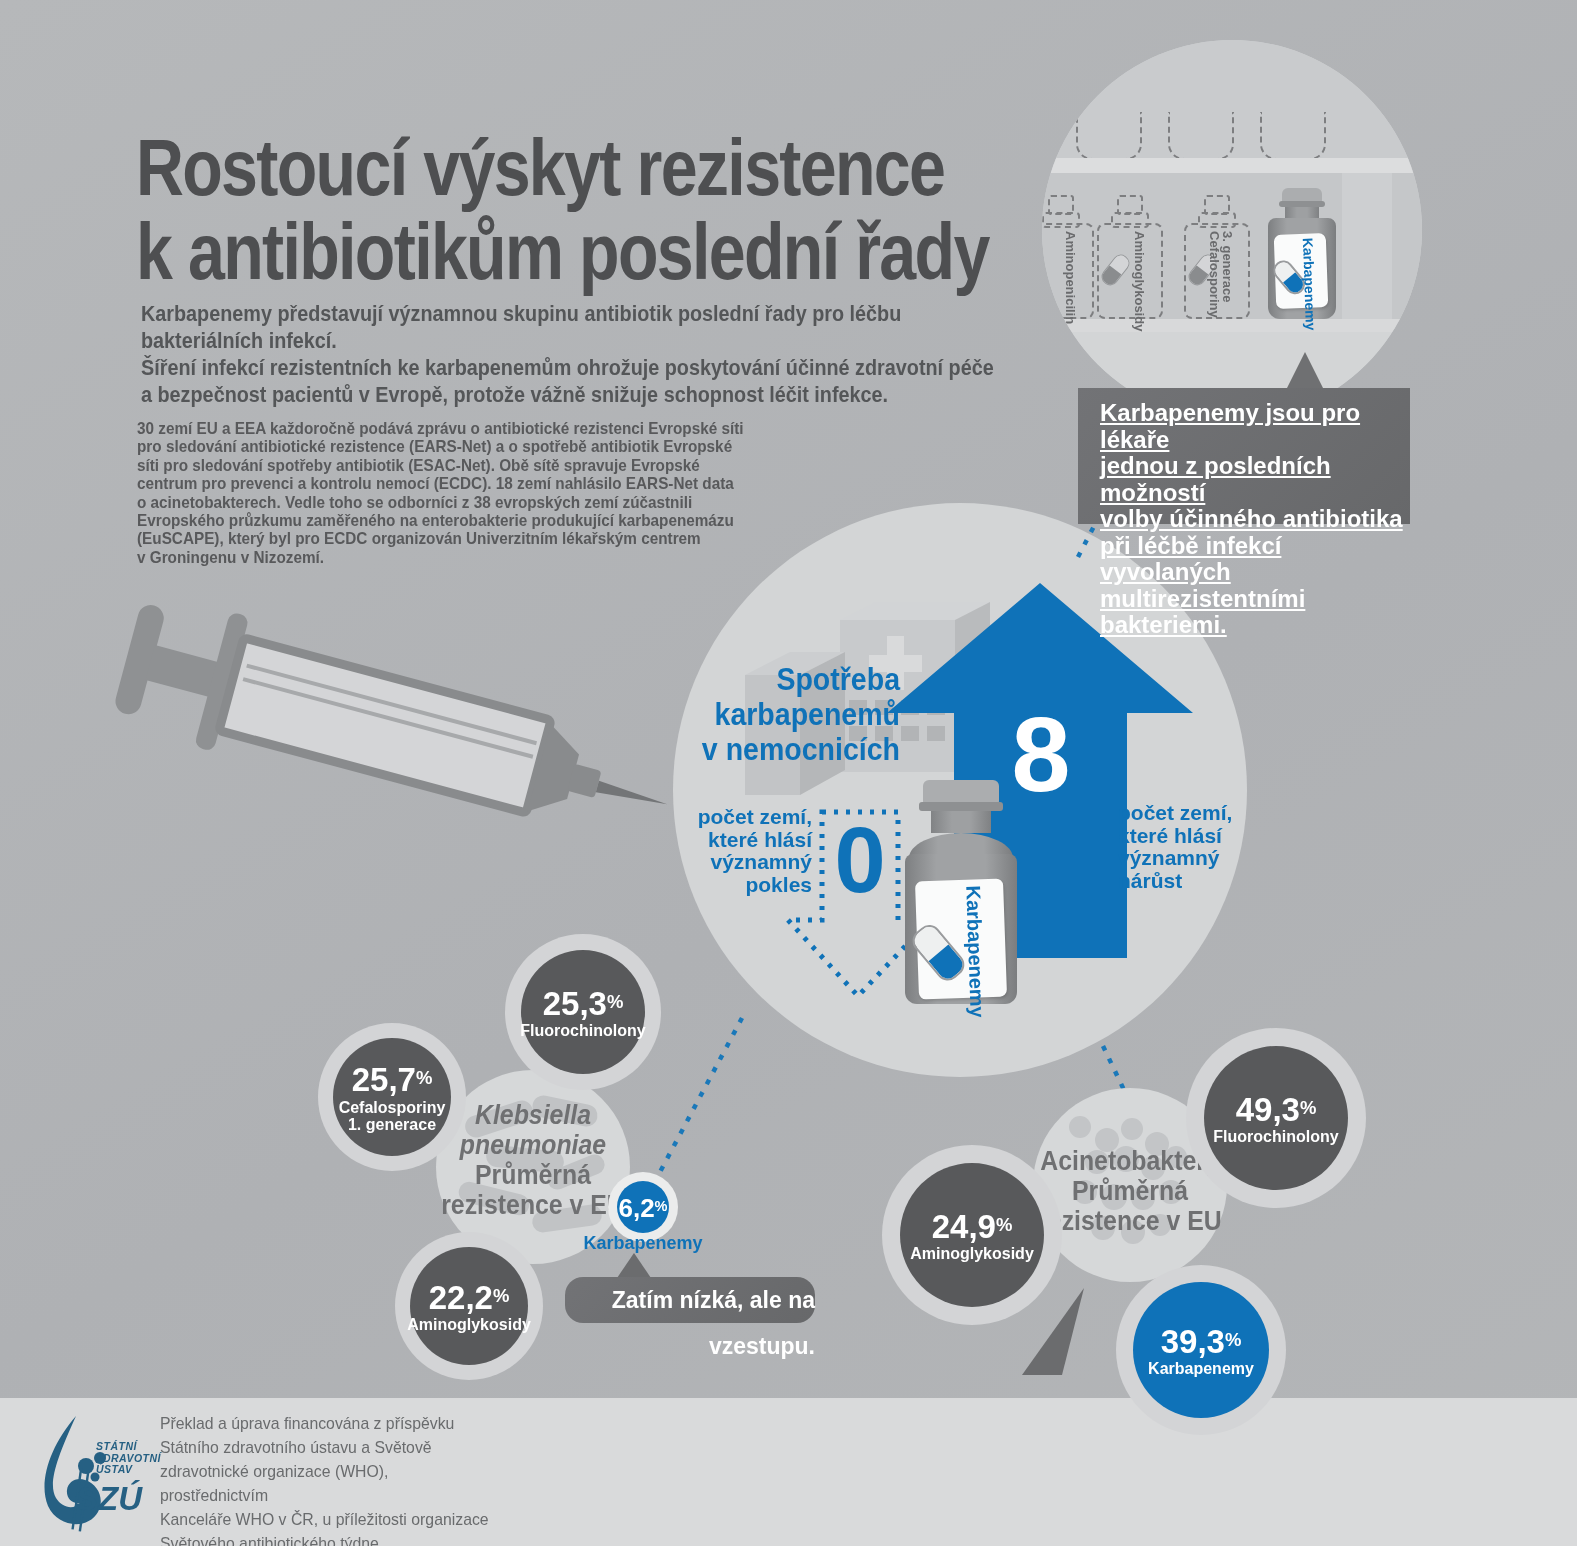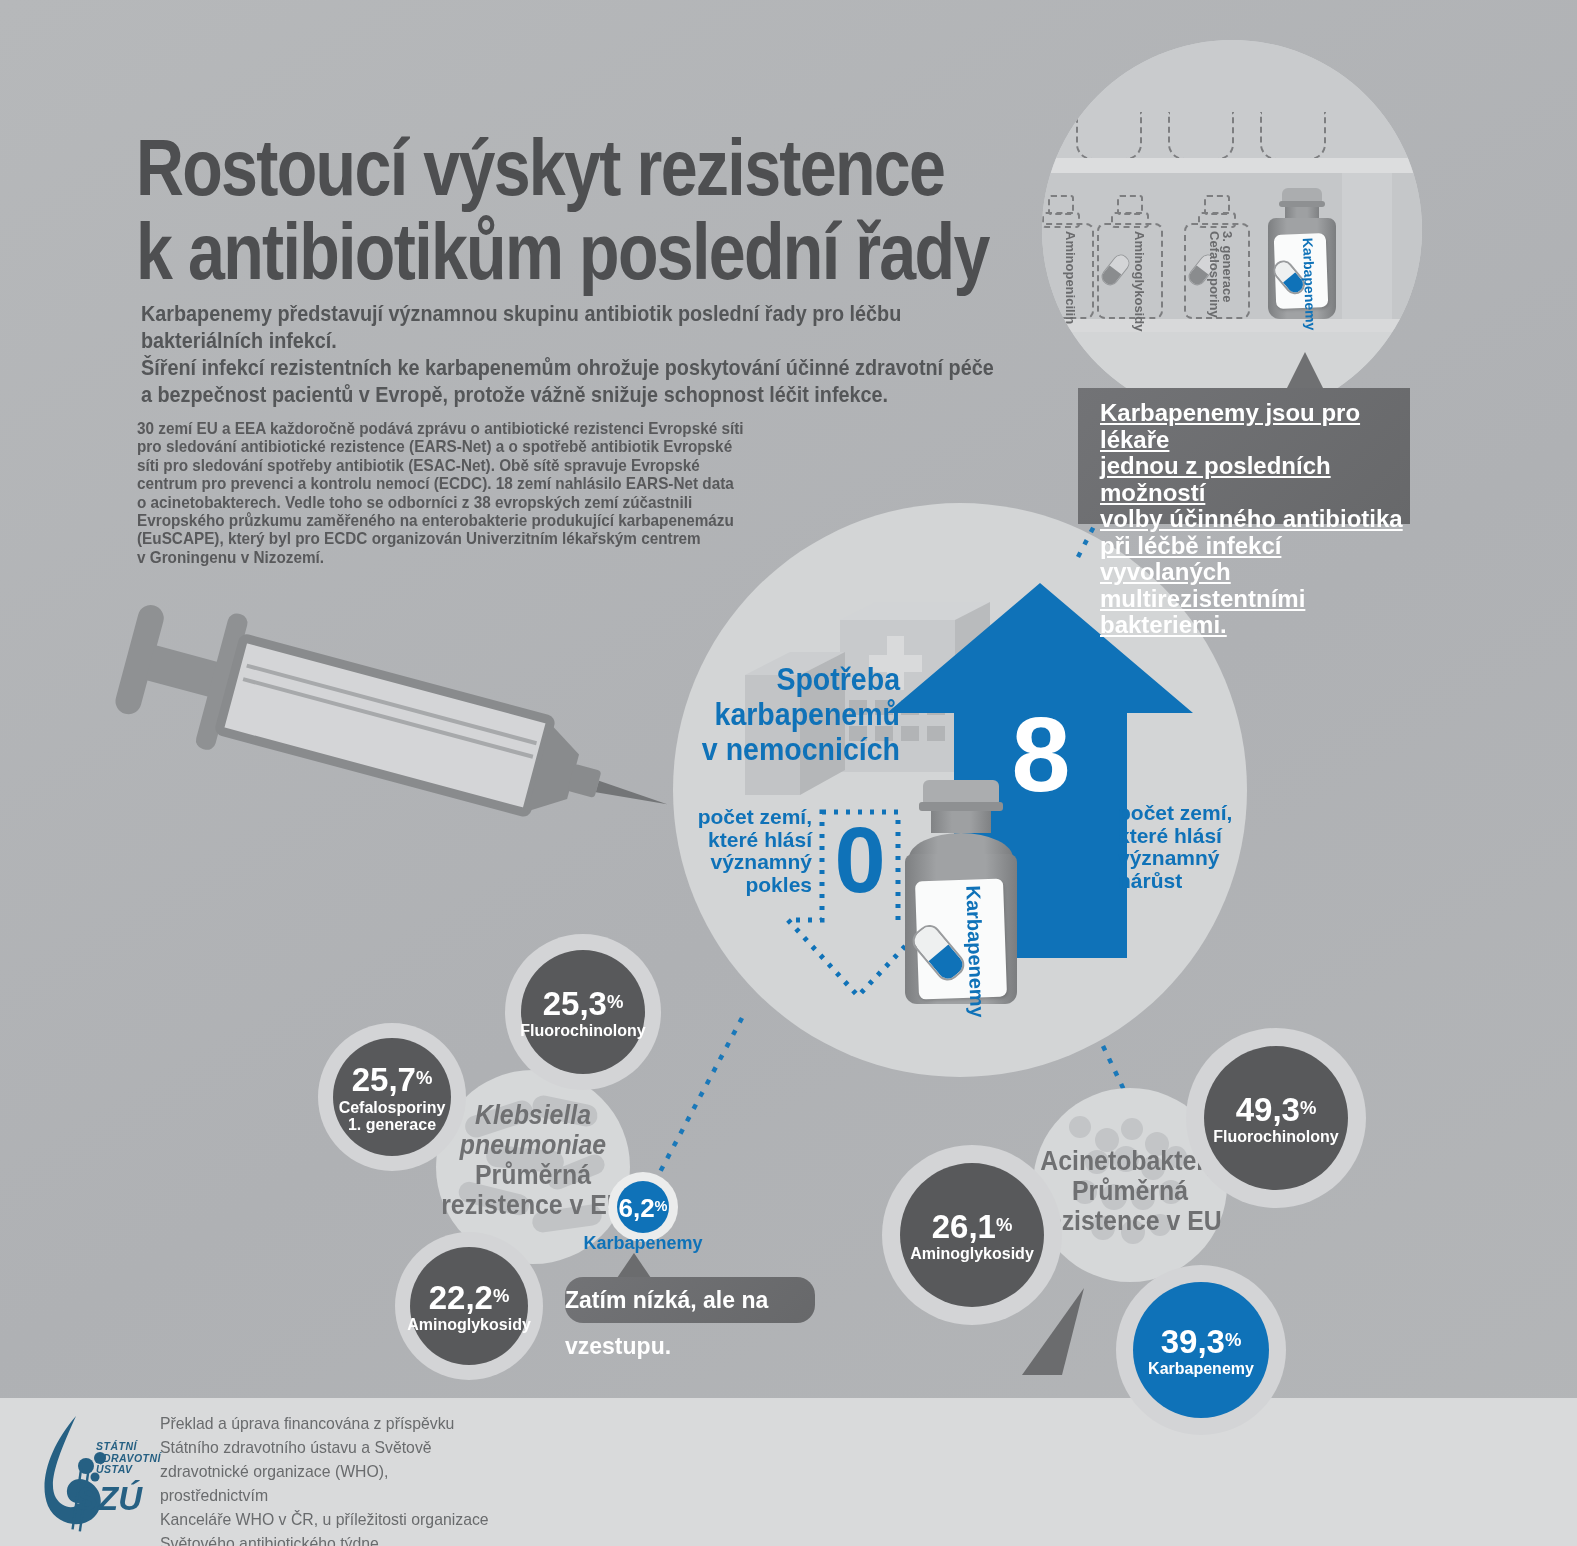--- a/index.html
+++ b/index.html
@@ -48,21 +48,21 @@
   .slabel{position:absolute;background:#fafbfb;border-radius:7px;box-shadow:1px 2px 3px rgba(0,0,0,.15);}
   .vblue{position:absolute;writing-mode:vertical-rl;color:#0f72b8;font-weight:bold;}
   .bpill{position:absolute;border-radius:12px;overflow:hidden;border:2px solid #9a9c9e;transform:rotate(-38deg);}
   .bpill i{display:block;width:100%;height:50%;background:#eef0f0;}
   .bpill b{display:block;width:100%;height:50%;background:#0f72b8;}
   
   .callout{background:linear-gradient(135deg,#727376,#67686a);color:#fff;font-weight:bold;}
   #cab-callout{left:1078px;top:388px;width:332px;height:136px;font-size:24px;line-height:26.5px;padding:12px 0 0 22px;box-sizing:border-box;text-decoration:underline;}
   .tri-up{position:absolute;width:0;height:0;border-left:19px solid transparent;border-right:19px solid transparent;}
   #cab-tri{left:1286px;top:352px;border-bottom:38px solid #6f7072;}
-  #k-callout{left:565px;top:1277px;width:250px;height:46px;font-size:23px;line-height:46px;text-align:left;border-radius:18px;}
+  #k-callout{left:565px;top:1277px;width:250px;height:46px;font-size:23px;line-height:46px;text-align:right;border-radius:18px;}
   #k-tri{left:617px;top:1253px;border-left:17px solid transparent;border-right:17px solid transparent;border-bottom:25px solid #6b6c6e;}
   #a-callout{left:908px;top:1373px;width:200px;font-size:22.5px;line-height:27px;padding:10px 0 12px 16px;box-sizing:border-box;}
   
   #spotreba{left:640px;top:662px;width:260px;text-align:right;font-size:31px;line-height:35px;
     font-weight:bold;color:#0f72b8;transform:scaleX(.92);transform-origin:100% 0;}
   #big8{left:955px;top:694px;width:172px;text-align:center;font-size:106px;font-weight:bold;color:#fff;}
   #big0{left:808px;top:808px;width:104px;text-align:center;font-size:92px;font-weight:bold;color:#0f72b8;}
   .side-label{font-size:21px;line-height:22.5px;font-weight:bold;color:#0f72b8;}
   #dec-label{left:612px;top:806px;width:200px;text-align:right;}
   #inc-label{left:1118px;top:802px;width:180px;text-align:left;}
@@ -301,21 +301,21 @@
   <div class="abs cluster-txt" style="left:1010px;top:1146px;width:240px;">
     <div>Acinetobaktery</div>
     <div class="pre">Průměrná
 rezistence v EU</div>
   </div>
   <div class="stat" style="left:1204px;top:1046px;width:144px;height:144px;box-shadow:0 0 0 18px #d3d4d6;">
     <div class="sv"><span>49,3</span><span class="pct">%</span></div>
     <div class="sl">Fluorochinolony</div>
   </div>
   <div class="stat" style="left:900px;top:1163px;width:144px;height:144px;box-shadow:0 0 0 18px #d3d4d6;">
-    <div class="sv"><span>26,1</span><span class="pct">%</span></div>
+    <div class="sv"><span>24,9</span><span class="pct">%</span></div>
     <div class="sl">Aminoglykosidy</div>
   </div>
   <div class="stat blue" style="left:1133px;top:1282px;width:136px;height:136px;box-shadow:0 0 0 17px #d3d4d6;">
     <div class="sv"><span>39,3</span><span class="pct">%</span></div>
     <div class="sl">Karbapenemy</div>
   </div>
 
   <svg class="abs" style="left:38px;top:1416px;" width="72" height="118" viewBox="0 0 72 118">
     <path d="M38,0 C12,30 0,66 10,90 C20,112 50,114 60,96 C67,83 60,68 47,64 C38,61 30,66 29,74 C28,82 34,88 42,87 C36,94 24,92 18,82 C10,68 18,44 38,0 Z" fill="#266083"></path>
     <circle cx="48" cy="50" r="8" fill="#266083"></circle>

